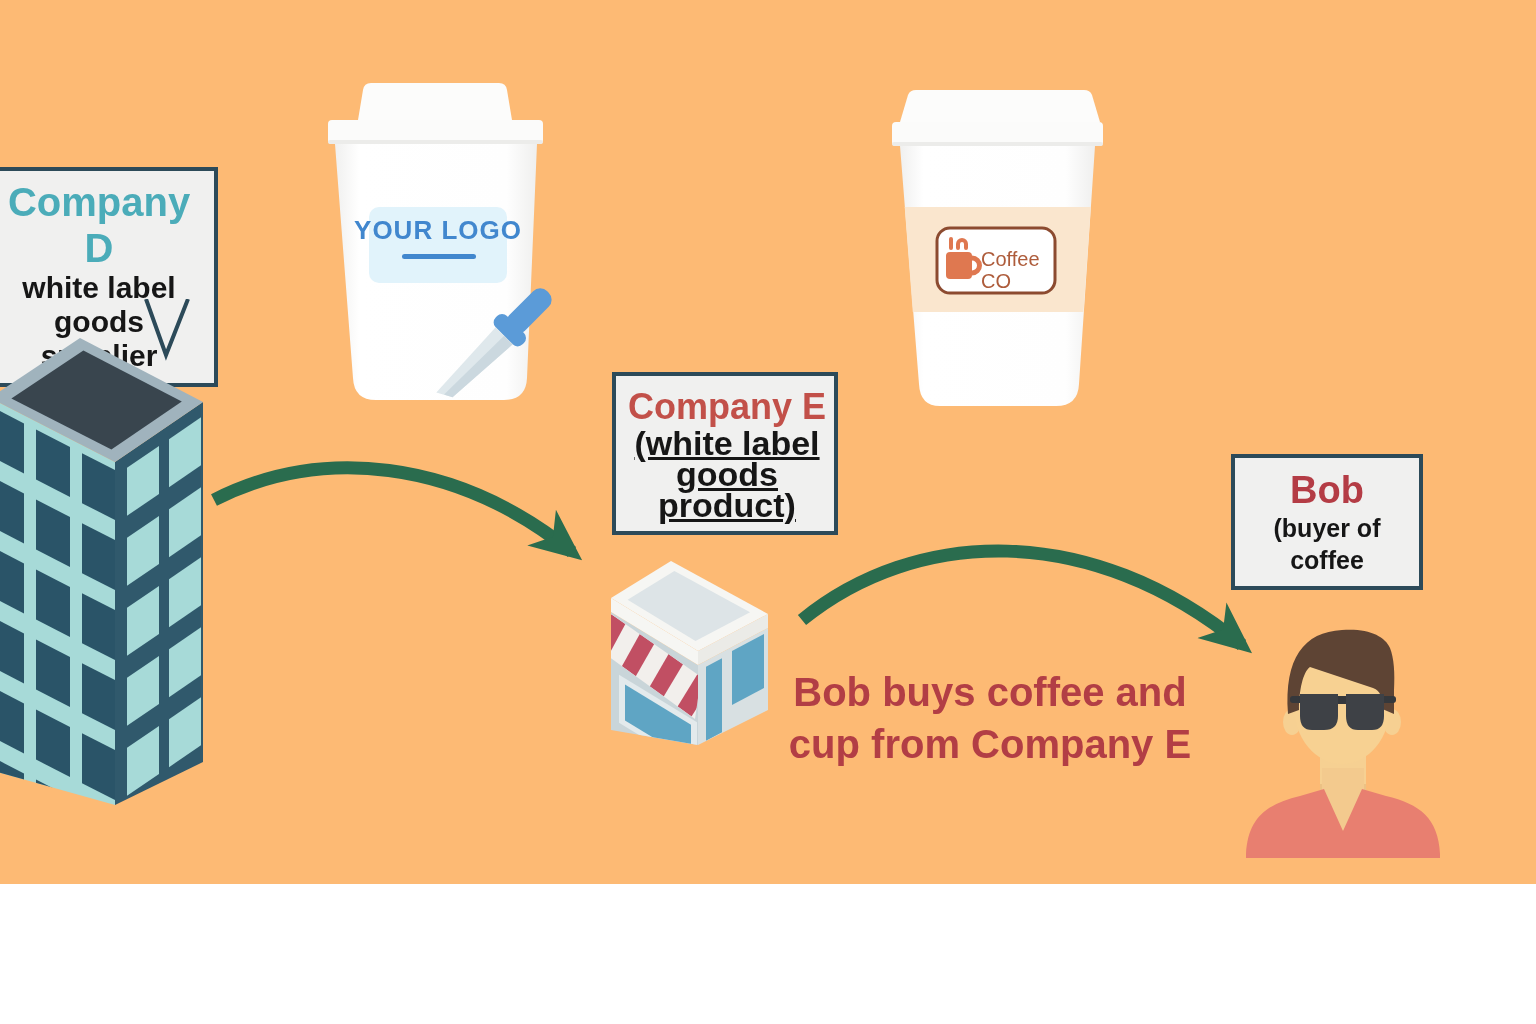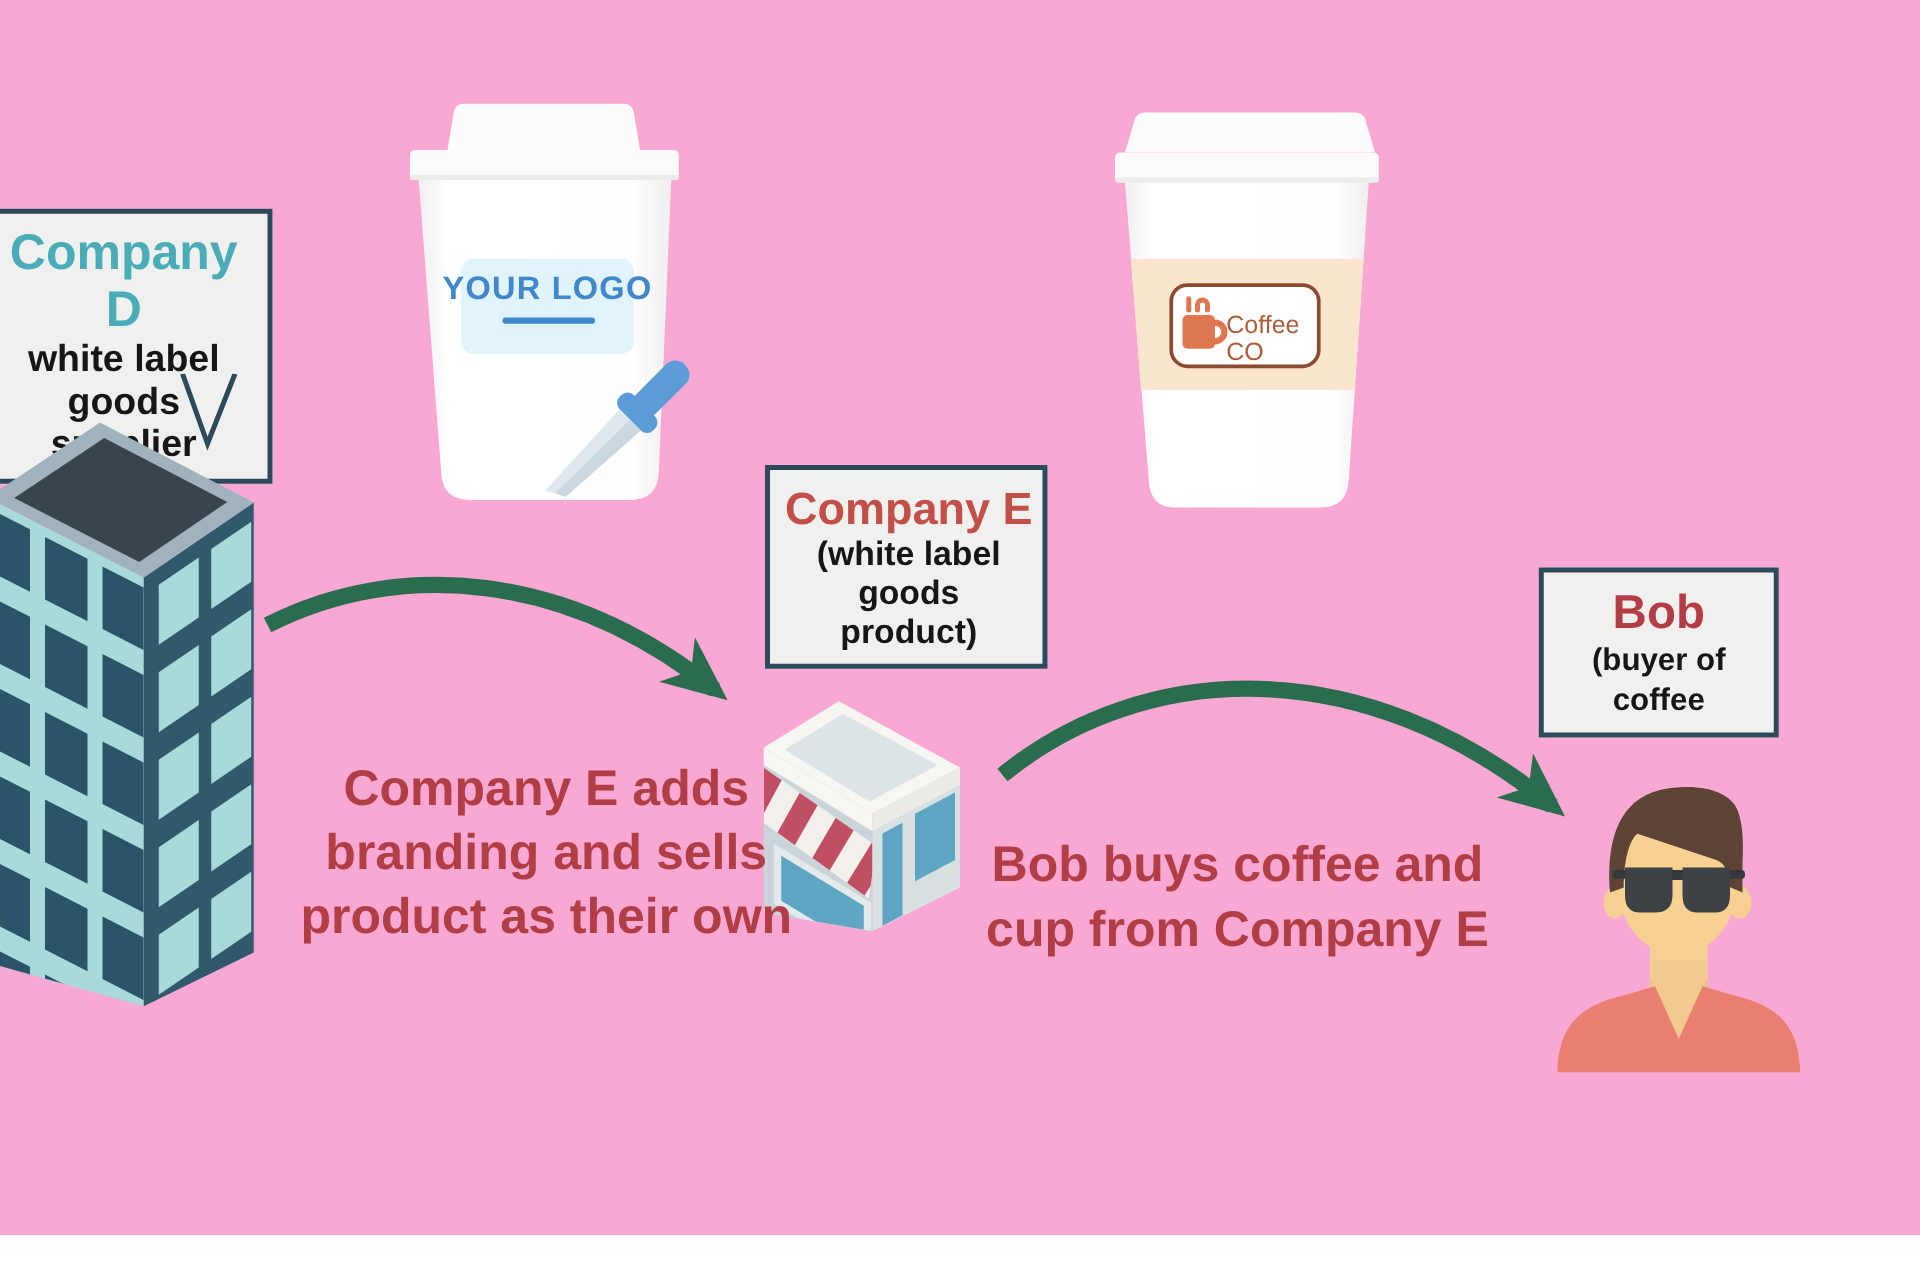--- a/index.html
+++ b/index.html
@@ -1,38 +1,38 @@
 <!DOCTYPE html>
 <html><head>
 <meta charset="utf-8">
 <style>
   html,body{margin:0;padding:0;}
   #canvas{
-    position:relative; width:1536px; height:988px; overflow:hidden;
-    background:#f9a8d4;
+    position:relative; width:1536px; height:884px; overflow:hidden;
+    background:#fdba74;
     font-family:"Liberation Sans","DejaVu Sans",sans-serif;
   }
   .abs{position:absolute;}
 
   
   .label-box{
     position:absolute; box-sizing:border-box;
     background:#F0F0EF; border:4px solid #2C4A59;
     text-align:center;
   }
   .box-title{font-weight:bold;}
   .box-sub{color:#161616; font-weight:bold;}
 
   #company-d-callout{ left:-20px; top:167px; width:238px; padding:8px 6px 10px 6px;}
   #company-d-callout .box-title{font-size:40px; line-height:46px; color:#4BACB9;}
   #company-d-callout .box-sub{font-size:30px; line-height:34px;}
 
   #company-e-box{ left:612px; top:372px; width:226px; padding:10px 0 10px 4px;}
   #company-e-box .box-title{font-size:36px; line-height:42px; color:#C25049;}
-  #company-e-box .box-sub{font-size:27px; line-height:31px;}
+  #company-e-box .box-sub{font-size:34px; line-height:31px;text-decoration:underline;}
 
   #bob-box{ left:1188px; top:454px; width:192px; padding:10px 2px 10px 2px;margin-left:43px;}
   #bob-box .box-title{font-size:38px; line-height:44px; color:#B43C45;}
   #bob-box .box-sub{font-size:25px; line-height:32px;}
 
   
   .annotation{
     position:absolute; text-align:center; color:#B23E45;
     font-weight:bold;
   }
@@ -230,25 +230,20 @@
   <svg class="abs" style="left:0; top:0;" width="1536" height="1024" viewBox="0 0 1536 1024">
     <defs>
       <marker id="arrowhead" viewBox="0 0 10 10" refX="7.5" refY="5" markerWidth="4" markerHeight="4" orient="auto-start-reverse">
         <path d="M0,0.6 L10,5 L0,9.4 L2.8,5 Z" fill="#2A6C4E"></path>
       </marker>
     </defs>
     <path d="M214,500 C320,446 455,458 572,552" fill="none" stroke="#2A6C4E" stroke-width="13" marker-end="url(#arrowhead)"></path>
     <path d="M802,620 C915,528 1090,520 1242,645" fill="none" stroke="#2A6C4E" stroke-width="13" marker-end="url(#arrowhead)"></path>
   </svg>
 
-  <div class="annotation" id="annotation-supply">
-    <div>Company E adds</div>
-    <div>branding and sells</div>
-    <div>product as their own</div>
-  </div>
   <div class="annotation" id="annotation-purchase">
     <div>Bob buys coffee and</div>
     <div>cup from Company E</div>
   </div>
 
   <svg class="abs" style="left:1242px; top:618px;" width="205" height="240" viewBox="0 0 205 240">
 
     <rect x="78" y="128" width="46" height="56" fill="#F6D092"></rect>
     <rect x="78" y="166" width="46" height="12" fill="#ECC184"></rect>
 

